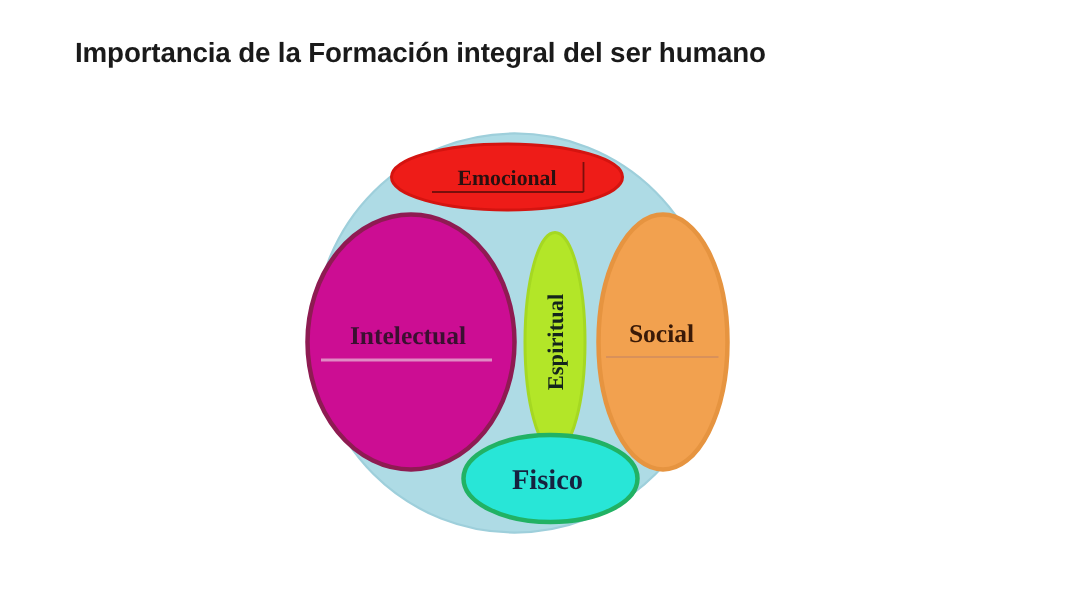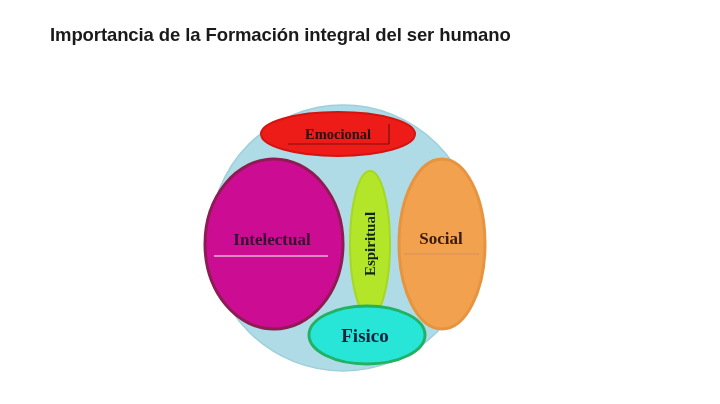--- a/index.html
+++ b/index.html
@@ -35,21 +35,21 @@
     font-weight: bold;
     color: #1a1a1a;
     letter-spacing: -0.1px;
     white-space: nowrap;
   }
 
   
   #diagram {
     position: absolute;
     left: 0;
-    top: 16px;
+    top: 0;
     width: 720px;
     height: 300px;
   }
   #diagram svg {
     display: block;
     width: 720px;
     height: 404px;
   }
 
   .shape-label {

